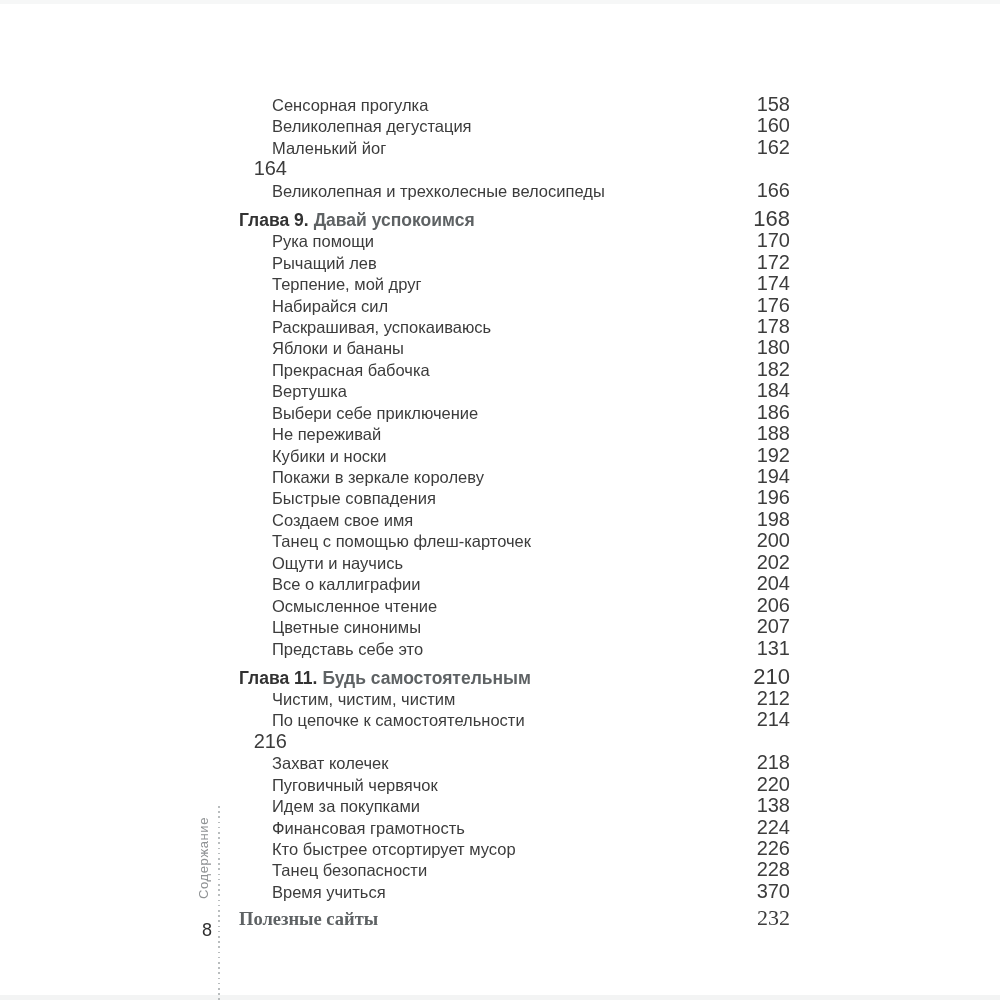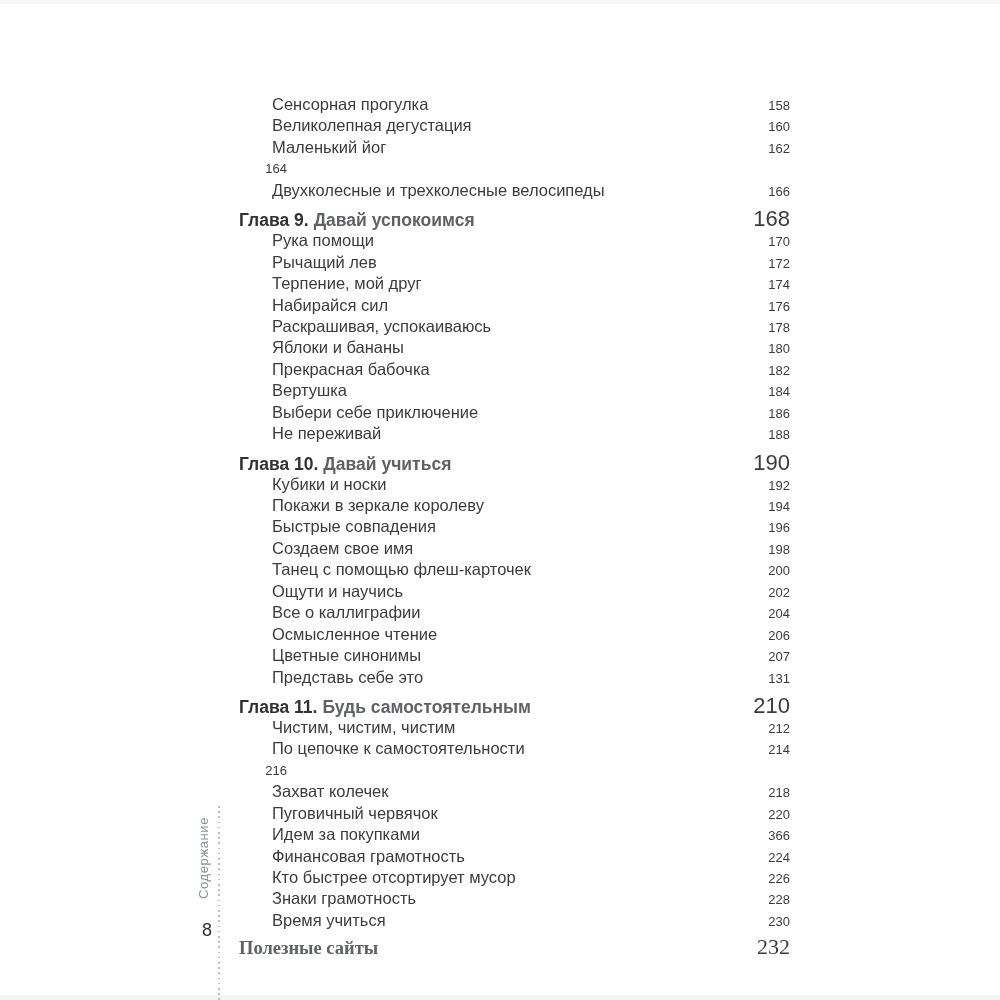--- a/index.html
+++ b/index.html
@@ -61,21 +61,21 @@
   }
   .heading-row .htitle{
     color:var(--chapter-title);
   }
   .heading-row.no-prefix{
     margin-top:5px;
     font-size:18.5px;
     font-family:Liberation Serif, serif;
   }
   .pageno{
-    font-size:13px;
+    font-size:20px;
     font-weight:normal;
     color:var(--page-number);
     text-align:right;
     min-width:48px;
     white-space:nowrap;
   }
   .heading-row .pageno{font-size:22px;}
 
   
   .sidebar-label{
@@ -131,21 +131,21 @@
     <div class="pageno">160</div>
   </div>
       <div class="row item-row">
     <div class="title">Маленький йог</div>
     <div class="pageno">162</div>
   </div>
       <div class="row item-row">
     <div class="pageno">164</div>
   </div>
       <div class="row item-row">
-    <div class="title">Двухколесные и трехколесные велосипеды</div>
+    <div class="title">Великолепная и трехколесные велосипеды</div>
     <div class="pageno">166</div>
   </div>
       <div class="row heading-row">
     <div class="title">
       <span class="prefix">Глава 9.</span><span class="htitle">Давай успокоимся</span>
     </div>
     <div class="pageno">168</div>
   </div>
       <div class="row item-row">
     <div class="title">Рука помощи</div>
@@ -180,26 +180,20 @@
     <div class="pageno">184</div>
   </div>
       <div class="row item-row">
     <div class="title">Выбери себе приключение</div>
     <div class="pageno">186</div>
   </div>
       <div class="row item-row">
     <div class="title">Не переживай</div>
     <div class="pageno">188</div>
   </div>
-      <div class="row heading-row">
-    <div class="title">
-      <span class="prefix">Глава 10.</span><span class="htitle">Давай учиться</span>
-    </div>
-    <div class="pageno">190</div>
-  </div>
       <div class="row item-row">
     <div class="title">Кубики и носки</div>
     <div class="pageno">192</div>
   </div>
       <div class="row item-row">
     <div class="title">Покажи в зеркале королеву</div>
     <div class="pageno">194</div>
   </div>
       <div class="row item-row">
     <div class="title">Быстрые совпадения</div>
@@ -253,37 +247,37 @@
       <div class="row item-row">
     <div class="title">Захват колечек</div>
     <div class="pageno">218</div>
   </div>
       <div class="row item-row">
     <div class="title">Пуговичный червячок</div>
     <div class="pageno">220</div>
   </div>
       <div class="row item-row">
     <div class="title">Идем за покупками</div>
-    <div class="pageno">366</div>
+    <div class="pageno">138</div>
   </div>
       <div class="row item-row">
     <div class="title">Финансовая грамотность</div>
     <div class="pageno">224</div>
   </div>
       <div class="row item-row">
     <div class="title">Кто быстрее отсортирует мусор</div>
     <div class="pageno">226</div>
   </div>
       <div class="row item-row">
-    <div class="title">Знаки грамотность</div>
+    <div class="title">Танец безопасности</div>
     <div class="pageno">228</div>
   </div>
       <div class="row item-row">
     <div class="title">Время учиться</div>
-    <div class="pageno">230</div>
+    <div class="pageno">370</div>
   </div>
       <div class="row heading-row no-prefix">
     <div class="title">
       <span class="htitle">Полезные сайты</span>
     </div>
     <div class="pageno">232</div>
   </div>
     </main>
 </div>
 

